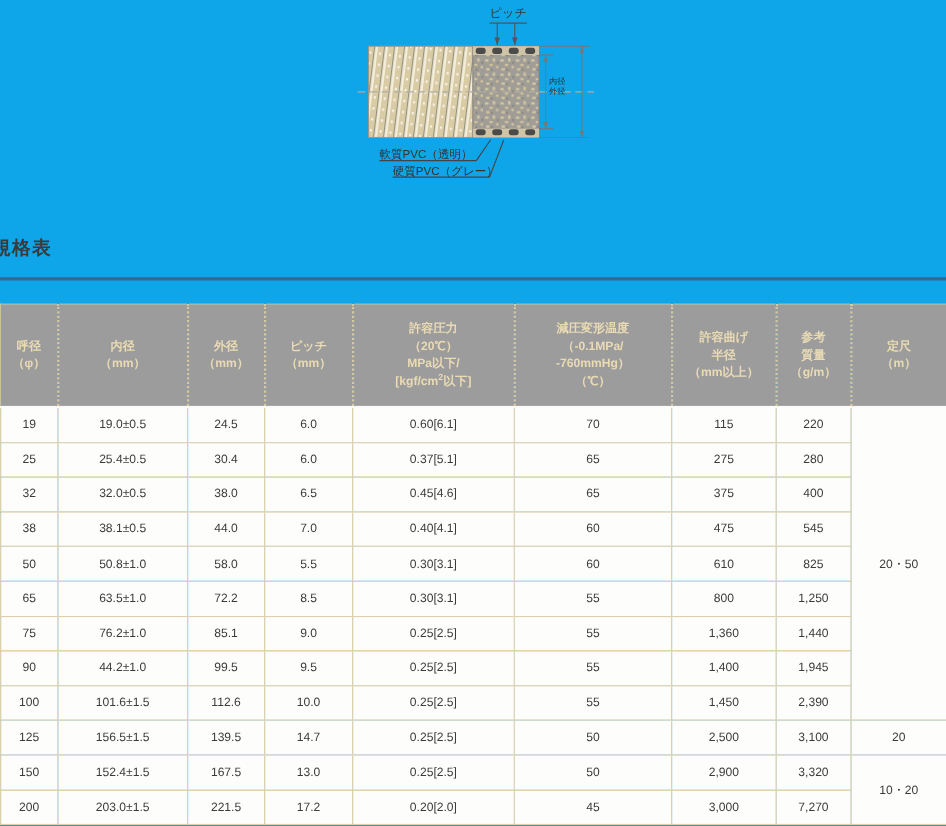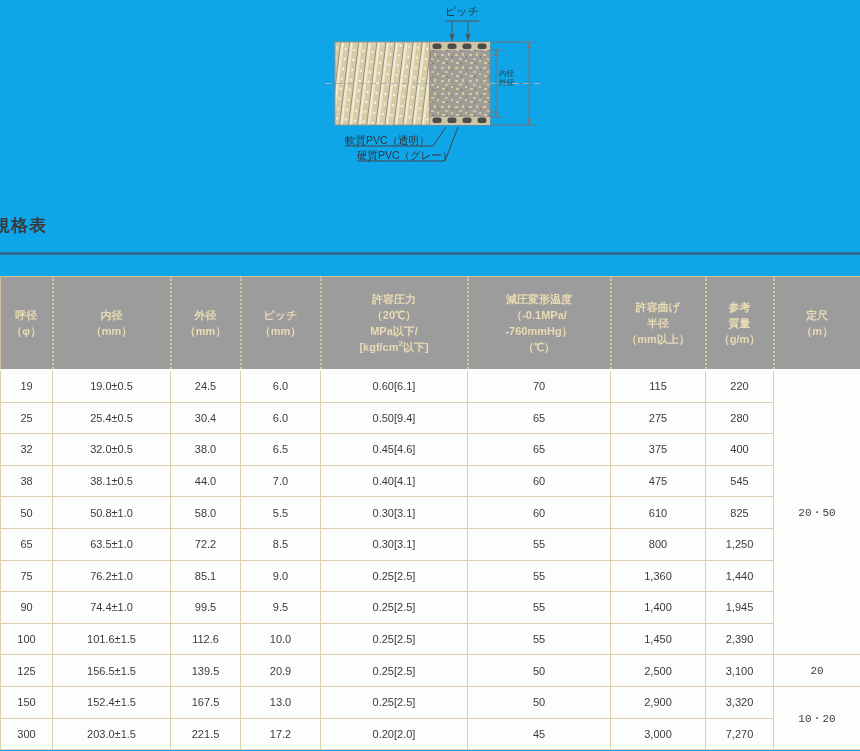--- a/index.html
+++ b/index.html
@@ -16,21 +16,21 @@
   table.spec{position:absolute;top:276px;left:0;width:860px;border-collapse:collapse;
              table-layout:fixed;border:1px solid #cfc098;}
   thead th{background:#9c9c9c;color:#eadbb4;font-size:11px;font-weight:bold;height:92px;
            vertical-align:middle;text-align:center;padding:0 2px;border-left:2px dotted #d5c8a2;
            border-bottom:2px solid #fbfbfa;line-height:16px;}
   thead th:first-child{border-left:none;}
   thead th sup{font-size:8px;line-height:0;}
   tbody td{background:#fdfdfc;border:1px solid #ddd0aa;text-align:center;vertical-align:middle;
            font-size:11px;color:#3b3b3b;height:30.6px;padding:0;}
   tbody tr.dashed-bottom td{border-bottom:1px dashed #c8b88c;}
-  td.len-cell{vertical-align:middle;font-family:Liberation Mono, monospace;}
+  td.len-cell{vertical-align:middle;}
   
   svg text{font-family:"Liberation Sans",sans-serif;fill:#333;}
 </style>
 </head>
 <body>
 
 <div class="page">
 
   <div class="diagram-area">
     <svg width="260" height="170" viewBox="0 0 260 170">
@@ -182,21 +182,21 @@
           <td>70</td>
           <td>115</td>
           <td>220</td>
           <td rowspan="9" class="len-cell">20・50</td>
         </tr>
         <tr>
           <td>25</td>
           <td>25.4±0.5</td>
           <td>30.4</td>
           <td>6.0</td>
-          <td>0.50[9.4]</td>
+          <td>0.37[5.1]</td>
           <td>65</td>
           <td>275</td>
           <td>280</td>
         </tr>
         <tr class="dashed-bottom">
           <td>32</td>
           <td>32.0±0.5</td>
           <td>38.0</td>
           <td>6.5</td>
           <td>0.45[4.6]</td>
@@ -239,21 +239,21 @@
           <td>76.2±1.0</td>
           <td>85.1</td>
           <td>9.0</td>
           <td>0.25[2.5]</td>
           <td>55</td>
           <td>1,360</td>
           <td>1,440</td>
         </tr>
         <tr>
           <td>90</td>
-          <td>74.4±1.0</td>
+          <td>44.2±1.0</td>
           <td>99.5</td>
           <td>9.5</td>
           <td>0.25[2.5]</td>
           <td>55</td>
           <td>1,400</td>
           <td>1,945</td>
         </tr>
         <tr>
           <td>100</td>
           <td>101.6±1.5</td>
@@ -261,40 +261,40 @@
           <td>10.0</td>
           <td>0.25[2.5]</td>
           <td>55</td>
           <td>1,450</td>
           <td>2,390</td>
         </tr>
         <tr class="dashed-bottom">
           <td>125</td>
           <td>156.5±1.5</td>
           <td>139.5</td>
-          <td>20.9</td>
+          <td>14.7</td>
           <td>0.25[2.5]</td>
           <td>50</td>
           <td>2,500</td>
           <td>3,100</td>
           <td rowspan="1" class="len-cell">20</td>
         </tr>
         <tr>
           <td>150</td>
           <td>152.4±1.5</td>
           <td>167.5</td>
           <td>13.0</td>
           <td>0.25[2.5]</td>
           <td>50</td>
           <td>2,900</td>
           <td>3,320</td>
           <td rowspan="2" class="len-cell">10・20</td>
         </tr>
         <tr>
-          <td>300</td>
+          <td>200</td>
           <td>203.0±1.5</td>
           <td>221.5</td>
           <td>17.2</td>
           <td>0.20[2.0]</td>
           <td>45</td>
           <td>3,000</td>
           <td>7,270</td>
         </tr>
       </tbody>
   </table>

